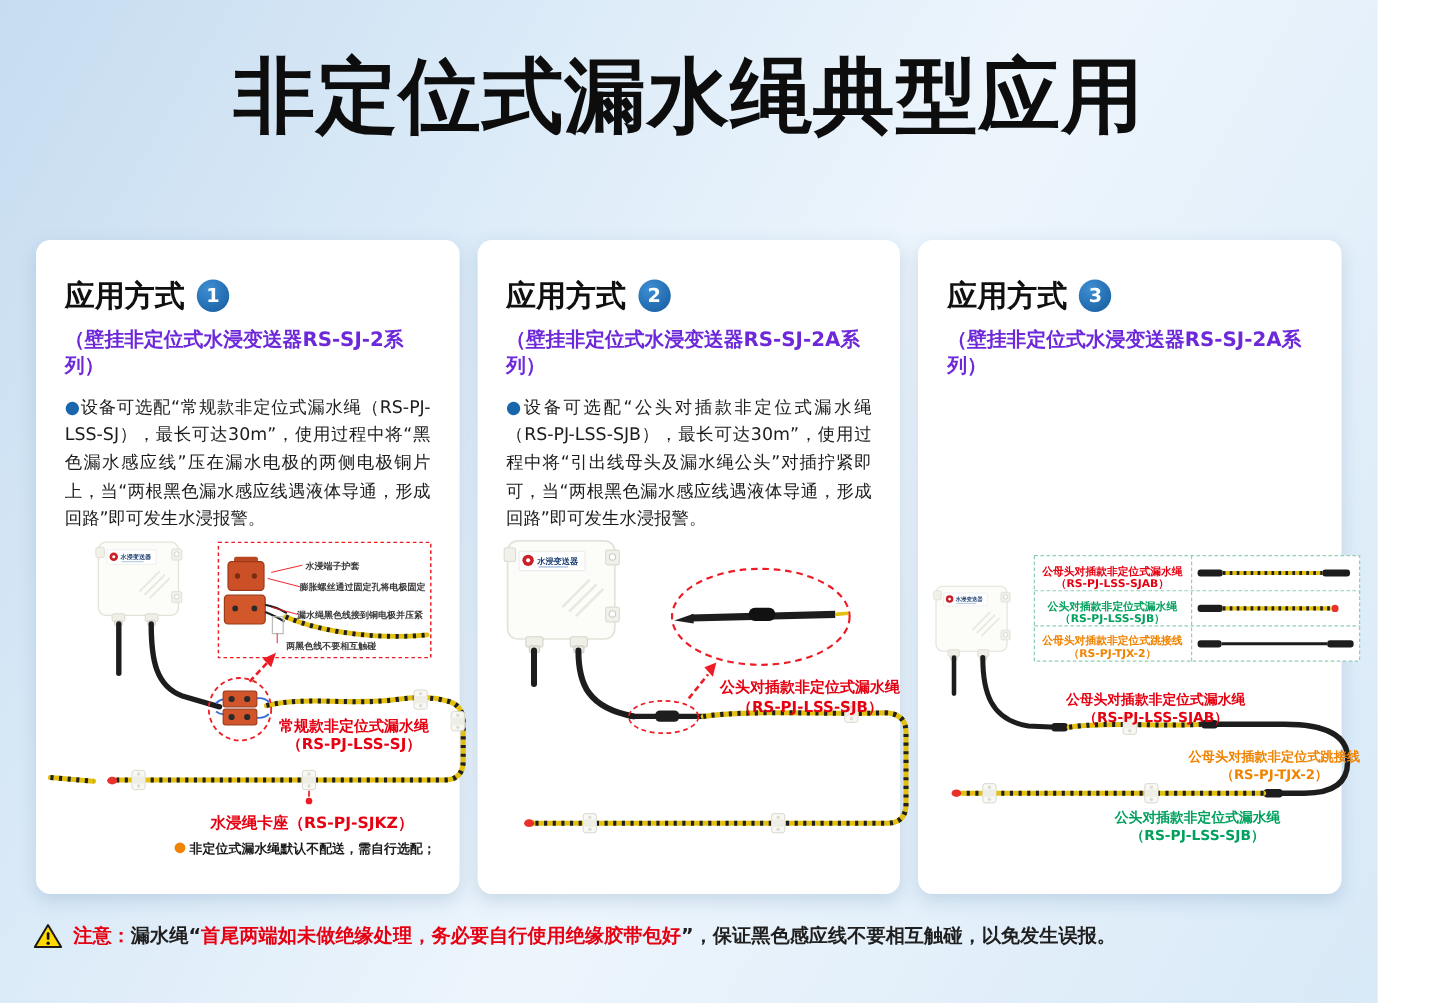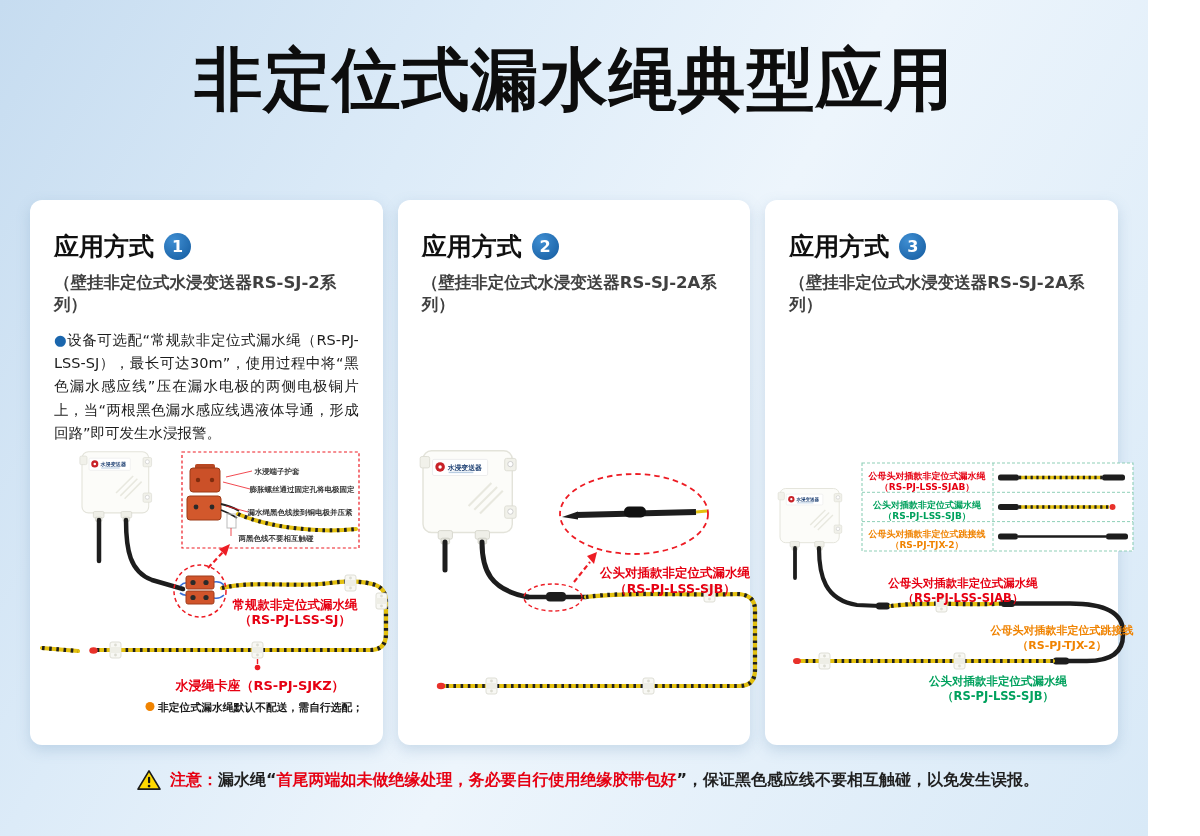--- a/index.html
+++ b/index.html
@@ -9,27 +9,27 @@
   h1.title{height:160px;margin:0;display:flex;align-items:center;justify-content:center;
         font-size:68px;font-weight:900;color:#0d0d0d;letter-spacing:1px;}
   .cards{display:flex;gap:15px;padding:0 30px;margin-top:40px;}
   .card{position:relative;width:370px;height:545px;background:#ffffff;border-radius:12px;
         box-shadow:0 5px 14px rgba(96,138,179,.25);box-sizing:border-box;}
   .card-head{margin:30px 24px 0;display:flex;align-items:center;gap:10px;
         font-size:25px;font-weight:800;color:#101010;}
   .num-badge{width:27px;height:27px;border-radius:50%;flex:0 0 27px;
         background:radial-gradient(circle at 35% 28%,#3f8ed2,#135a9e);
         color:#fff;font-size:16px;font-weight:800;display:flex;align-items:center;justify-content:center;}
-  .card-subtitle{margin:9px 24px 0;font-size:16.5px;font-weight:700;color:#404040;}
+  .card-subtitle{margin:9px 24px 0;font-size:16.5px;font-weight:700;color:#6d28d9;}
   .card-body{margin:13px 24px 0;font-size:14.5px;line-height:1.6;color:#1c1c1c;
         text-align:justify;font-weight:400;height:138px;overflow:hidden;}
   .bullet{color:#1a66ad;}
   svg.diagram{position:absolute;left:0;bottom:5px;width:370px;height:310px;display:block;}
   svg text{font-family:"DejaVu Sans","Liberation Sans",sans-serif;}
-  .footer{display:flex;align-items:center;justify-content:center;gap:9px;margin-top:24px;
+  .footer{display:flex;align-items:center;justify-content:flex-start;gap:9px;margin-top:24px;
         font-size:16px;color:#1f1f1f;font-weight:600;padding-left:28px;}
   .footer p{margin:0;}
   .w-red{color:#e60012;}
   .w-bold{font-weight:800;}
 </style>
 </head>
 <body>
 
 <svg width="0" height="0" style="position:absolute" aria-hidden="true">
   <defs>
@@ -147,20 +147,21 @@
         <text x="128" y="281" font-size="10.8" font-weight="bold" fill="#1a1a1a">非定位式漏水绳默认不配送，需自行选配；</text>
       </svg>
     </section>
 
     <section class="card">
       <div class="card-head">
         <span>应用方式</span>
         <span class="num-badge">2</span>
       </div>
       <div class="card-subtitle">（壁挂非定位式水浸变送器RS-SJ-2A系列）</div>
+      <p class="card-body"><span class="bullet">●</span><span>设备可选配“公头对插款非定位式漏水绳（RS-PJ-LSS-SJB），最长可达30m”，使用过程中将“引出线母头及漏水绳公头”对插拧紧即可，当“两根黑色漏水感应线遇液体导通，形成回路”即可发生水浸报警。</span></p>
 
       <svg class="diagram" viewBox="0 0 370 310">
         <use href="#device" transform="translate(25,17) scale(0.95)"></use>
         <path d="M47,112 V140" stroke="#1d1d1d" stroke-width="5" stroke-linecap="round" fill="none"></path>
         <path d="M84,112 C84,140 92,160 130,167" stroke="#1d1d1d" stroke-width="5" stroke-linecap="round" fill="none"></path>
 
         <g>
           <line x1="128" y1="167" x2="188" y2="167" stroke="#1d1d1d" stroke-width="4.5" stroke-linecap="round"></line>
           <rect x="148" y="162" width="20" height="9.5" rx="4" fill="#1d1d1d"></rect>
         </g>

